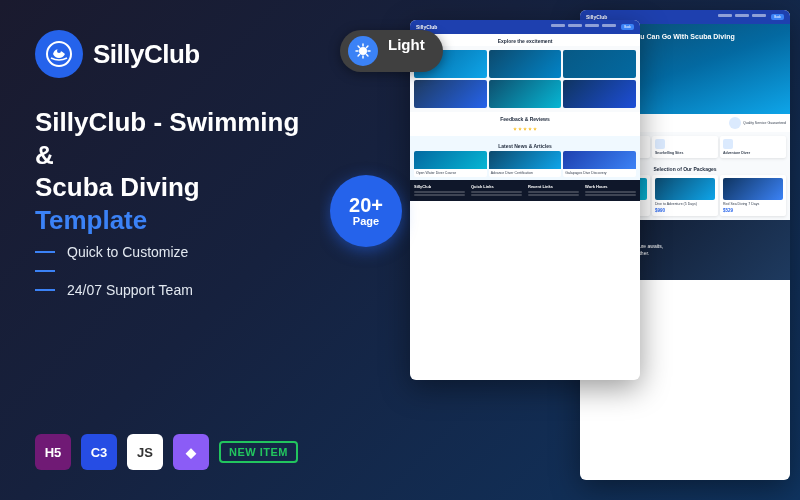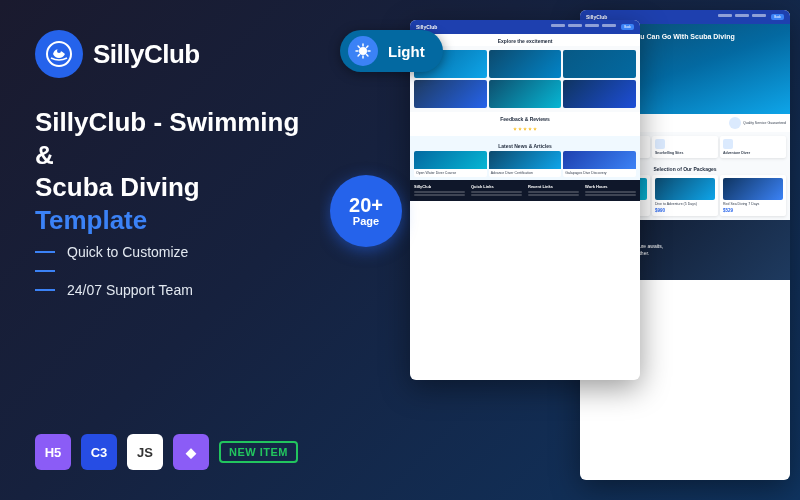--- a/index.html
+++ b/index.html
@@ -117,21 +117,21 @@
       height: 36px;
       border-radius: 6px;
       display: flex;
       align-items: center;
       justify-content: center;
       font-weight: 700;
       font-size: 13px;
       color: white;
     }
 
-    .tech-html { background: #8b5cf6; }
+    .tech-html { background: #701a75; }
     .tech-css { background: #264de4; }
     .tech-js { background: #ffffff; color: #333; }
     .tech-gem { background: #8b5cf6; }
 
     .new-item-badge {
       background: transparent;
       border: 2px solid #22c55e;
       color: #22c55e;
       font-size: 11px;
       font-weight: 700;
@@ -150,25 +150,25 @@
       height: 500px;
       z-index: 2;
       overflow: hidden;
     }
 
     
     .theme-toggle {
       position: absolute;
       top: 30px;
       left: 20px;
-      background: #0369a1;
+      background: #404040;
       border-radius: 30px;
       padding: 6px 18px 6px 8px;
       display: flex;
-      align-items: center;
+      align-items: flex-start;
       gap: 10px;
       z-index: 10;
       box-shadow: 0 2px 12px rgba(0,0,0,0.4);
     }
 
     .toggle-circle {
       width: 30px;
       height: 30px;
       background: #3b82f6;
       border-radius: 50%;

